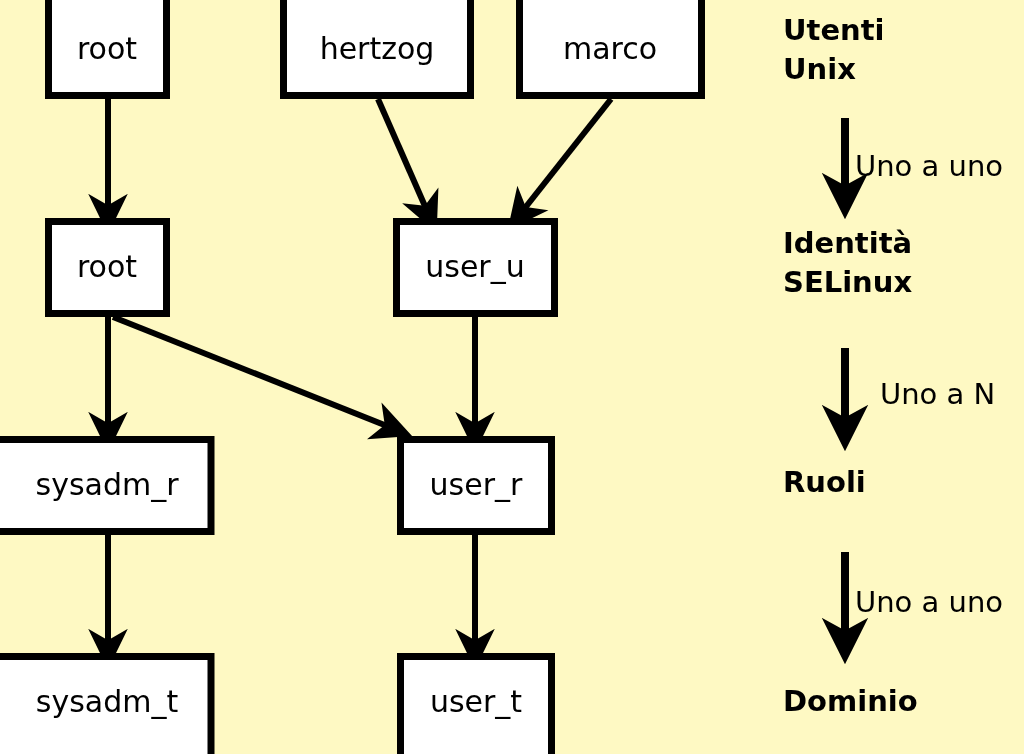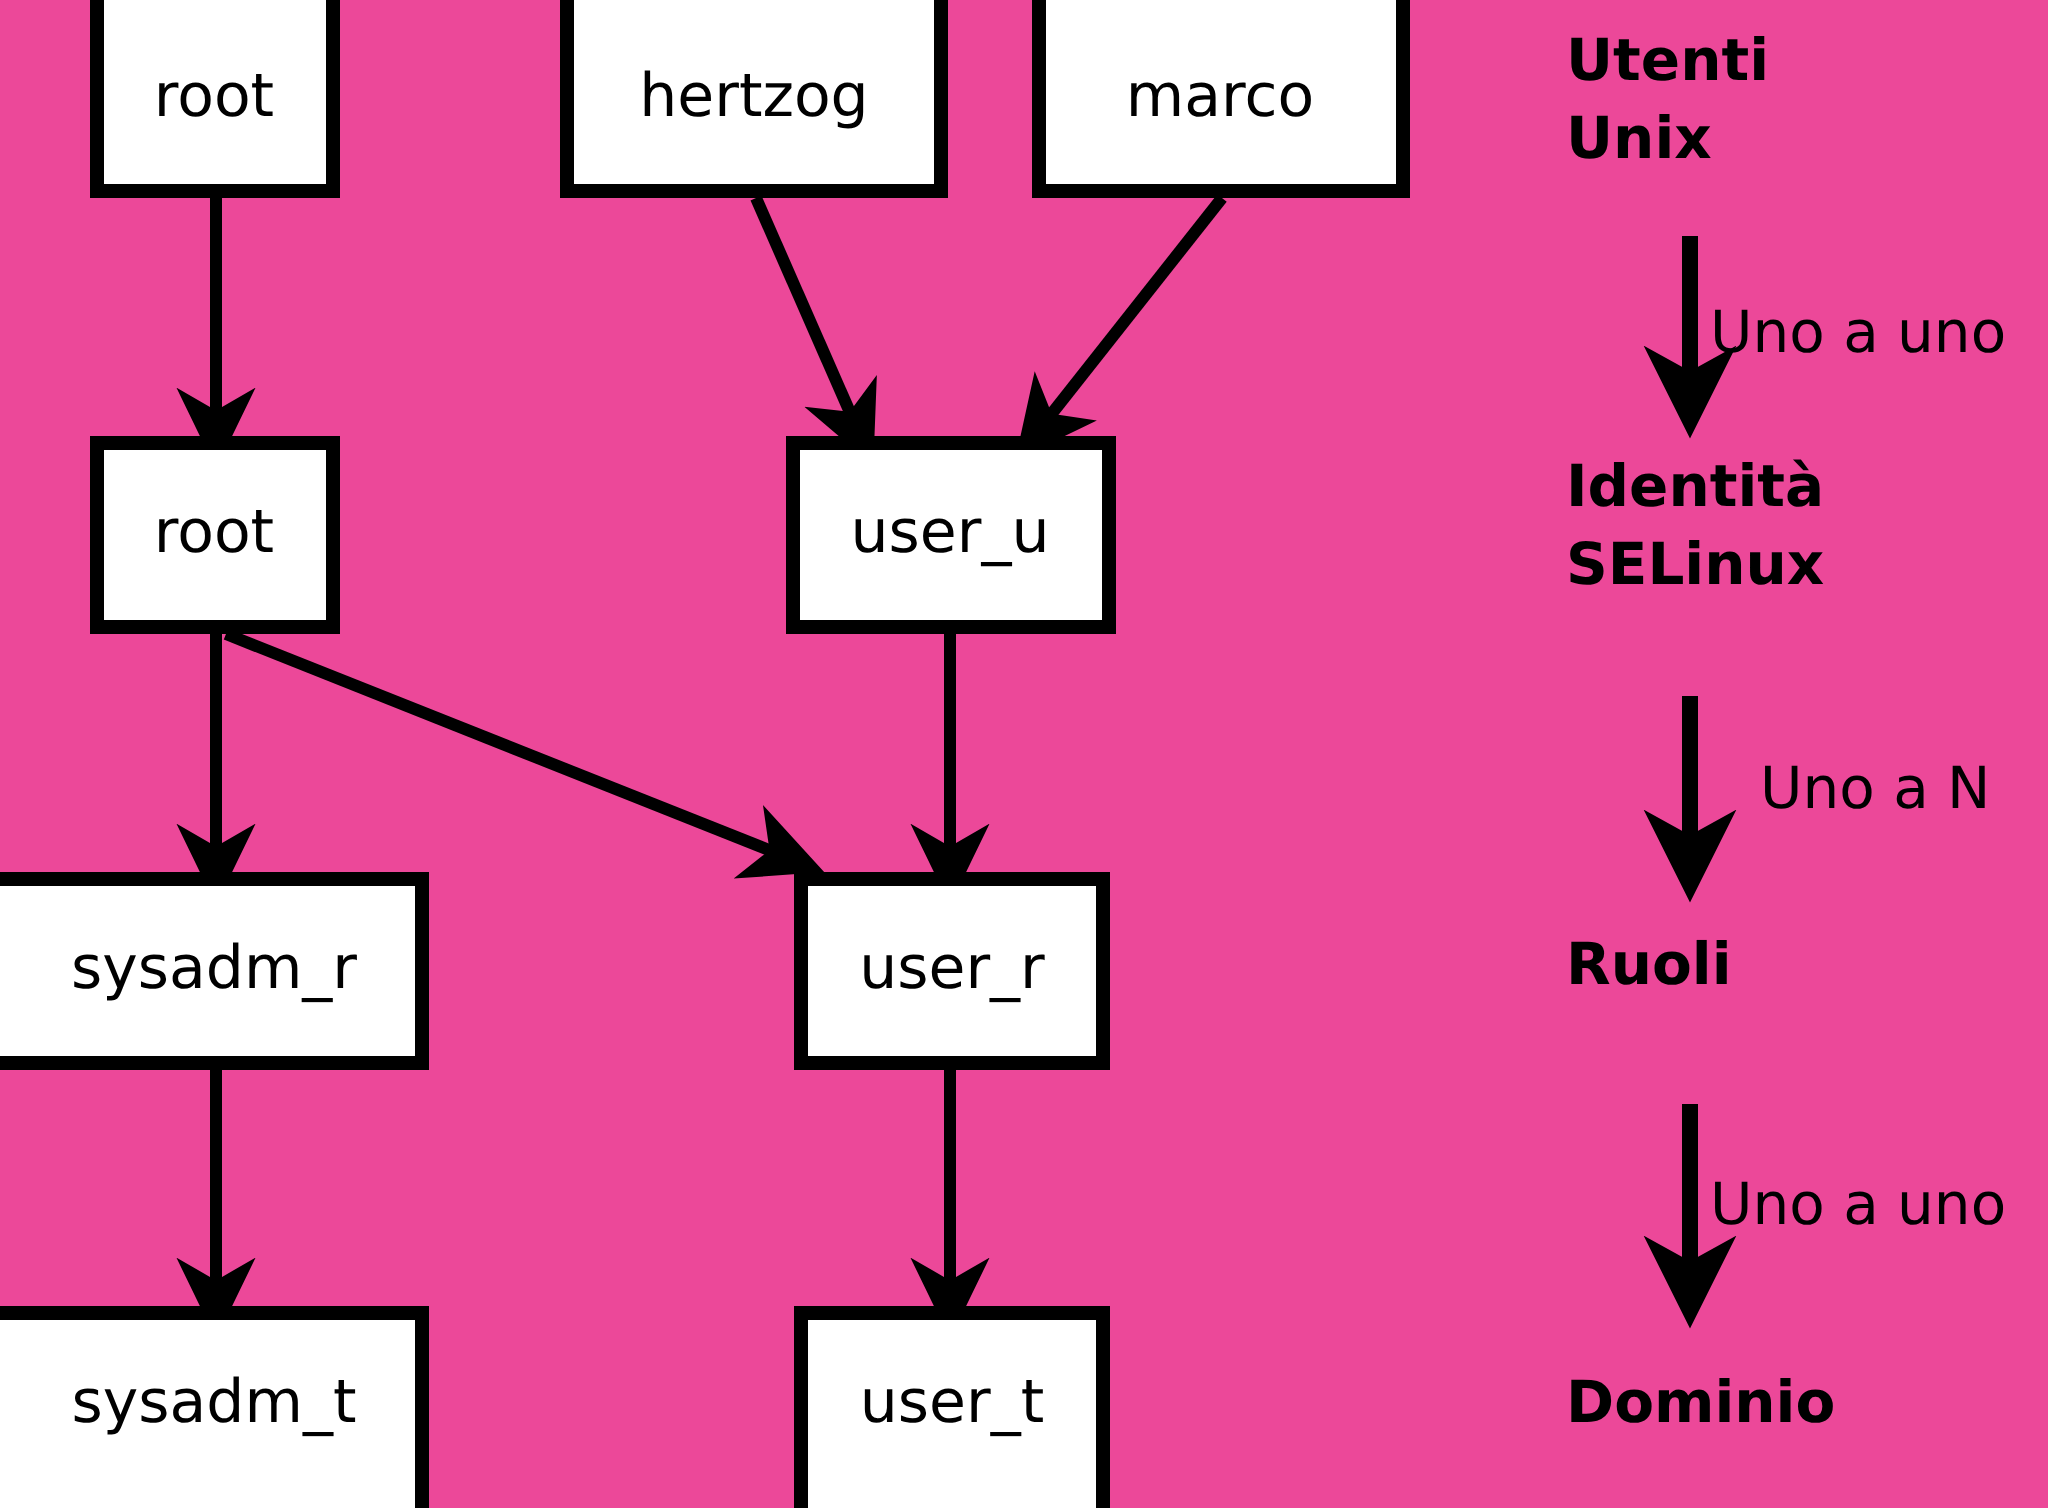--- a/index.html
+++ b/index.html
@@ -7,21 +7,21 @@
     padding: 0;
     background: #ffffff;
   }
   body {
     font-family: "DejaVu Sans", sans-serif;
   }
   #canvas {
     position: relative;
     width: 1024px;
     height: 754px;
-    background: #ec4899;
+    background: #fef9c3;
     overflow: hidden;
   }
   svg.layer {
     position: absolute;
     top: 0;
     left: 0;
     width: 1024px;
     height: 754px;
   }
   .node-box {

